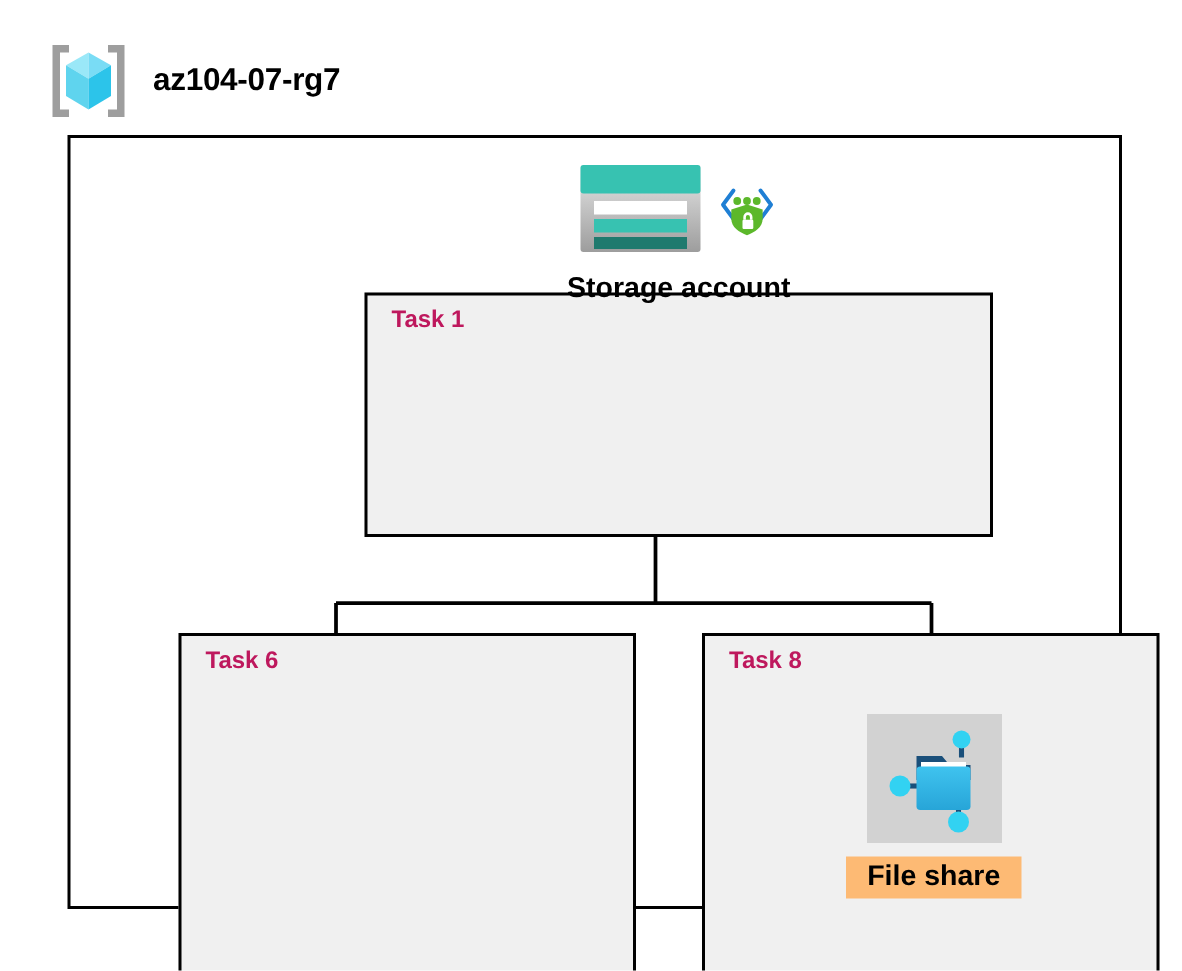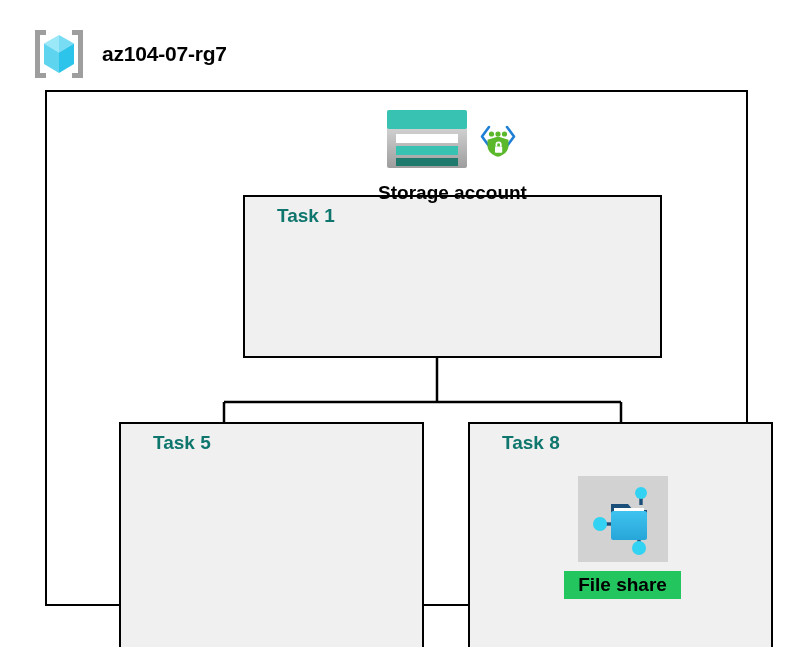--- a/index.html
+++ b/index.html
@@ -64,25 +64,25 @@
     background: #f0f0f0;
     border: 2px solid #000000;
     box-sizing: border-box;
   }
   #task1-box { left: 196px; top: 103px; width: 419px; height: 163px; }
   #task2-box { left: 72px;  top: 330px; width: 305px; height: 244px; }
   #task3-box { left: 421px; top: 330px; width: 305px; height: 244px; }
 
   .task-label {
     position: absolute;
-    left: 32px;
+    left: 16px;
     top: 8px;
-    font-size: 19px;
+    font-size: 16px;
     font-weight: bold;
-    color: #0f766e;
+    color: #be185d;
     white-space: nowrap;
   }
 
   
   .node {
     position: absolute;
     display: flex;
     flex-direction: column;
     align-items: center;
     justify-content: flex-end;
@@ -94,21 +94,21 @@
   }
   .node-caption {
     margin-top: 9px;
     font-size: 19px;
     font-weight: bold;
     color: #000000;
     white-space: nowrap;
     padding: 3px 14px;
   }
   .node-caption.highlighted {
-    background: #22c55e;
+    background: #fdba74;
   }
   .icon-wrap.highlighted {
     background: #d2d2d2;
     padding: 4px 6px;
   }
 
   #node-storage   { left: 196px; top: 16px; width: 419px; }
   #node-blob      { left: 0px;   top: 60px; width: 305px; }
   #node-fileshare { left: 0px;   top: 52px; width: 305px; }
 
@@ -199,21 +199,21 @@
             <rect x="20" y="30.5" width="7.2" height="6.2" rx="0.8" fill="#ffffff"></rect>
             <path d="M21.4 30.5 L21.4 28.6 A2.2 2.2 0 0 1 25.8 28.6 L25.8 30.5" fill="none" stroke="#ffffff" stroke-width="1.7"></path>
           </svg>
         </span>
 
       </div>
       <div class="node-caption">Storage account</div>
     </div>
 
     <div class="task-box" id="task2-box">
-      <div class="task-label">Task 5</div>
+      <div class="task-label">Task 6</div>
 
     </div>
 
     <div class="task-box" id="task3-box">
       <div class="task-label">Task 8</div>
 
       <div class="node" id="node-fileshare">
         <div class="node-icons">
           <span class="icon-wrap highlighted">
             <svg width="78" height="78" viewBox="0 0 78 78">

